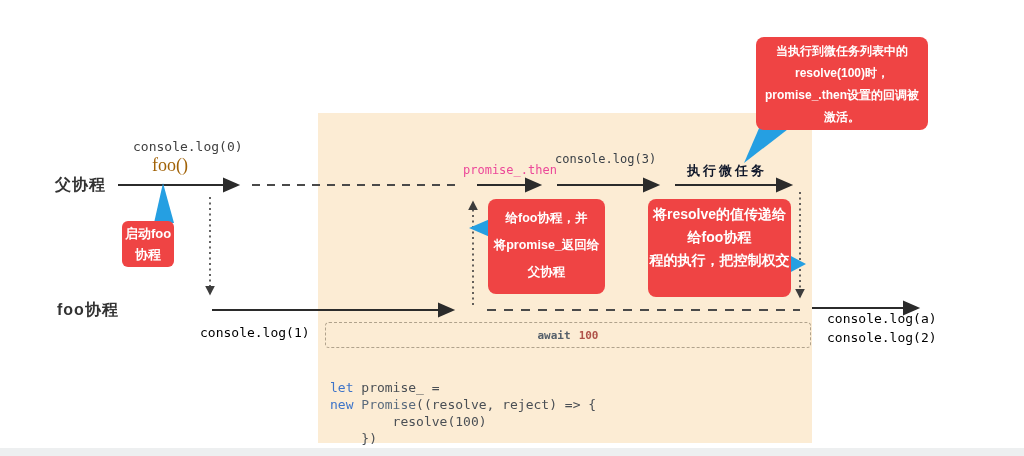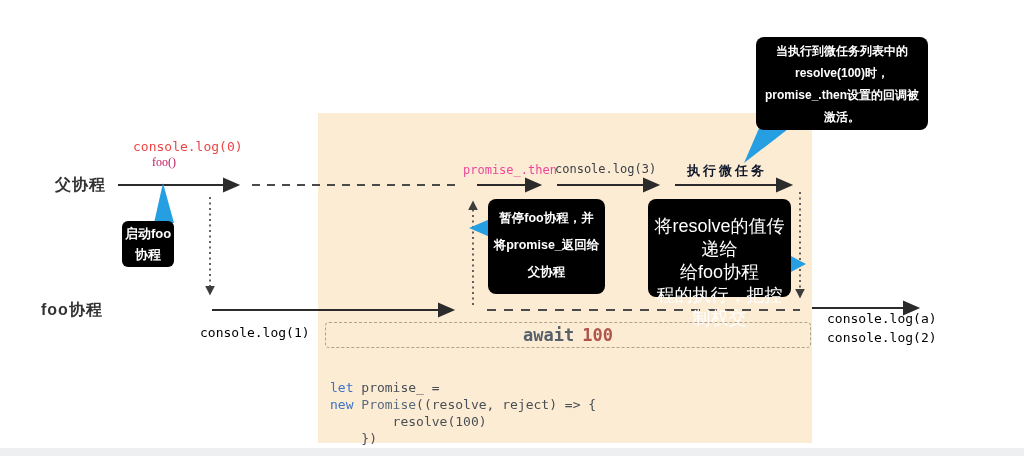--- a/index.html
+++ b/index.html
@@ -28,59 +28,59 @@
     z-index: 2;
     pointer-events: none;
   }
   .layer3 { z-index: 3; }
   .mono { font-family: "DejaVu Sans Mono", monospace; }
   .lane-label {
     font-size: 16px; color: #333333; font-weight: bold;
     letter-spacing: 1px;
   }
   .code-label { font-size: 13px; }
-  .log0   { color: #ef4444; }
+  .log0   { color: #404040; }
   .log1   { color: #000000; }
   .then-label { color: #ec4899; font-size: 12px; }
   .log3   { color: #3a4047; font-size: 12px; }
   .micro  { color: #0f172a; font-size: 13px; letter-spacing: 3px; font-weight: bold; }
   .foo-call {
     font-family: "Liberation Serif", serif;
-    font-size: 12px; color: #be185d;
+    font-size: 18px; color: #a16207;
   }
   .bubble {
-    background: #000000; color: #ffffff;
+    background: #ef4444; color: #ffffff;
     border-radius: 8px; text-align: center;
   }
   .bubble .ln { display: block; }
   #bubble-start-foo {
     left: 122px; top: 221px; width: 52px; height: 46px;
     font-size: 13px; line-height: 21px; padding-top: 2px;
     border-radius: 6px; font-weight: bold;
   }
   #bubble-microtask {
     left: 756px; top: 37px; width: 172px; height: 93px;
     font-size: 12px; line-height: 22px; padding-top: 3px;
     font-weight: bold;
   }
   #box-pause-foo {
     left: 488px; top: 199px; width: 117px; height: 95px;
     font-size: 12.5px; line-height: 27px; padding-top: 6px;
     font-weight: bold;
   }
   #box-pass-resolve {
     left: 648px; top: 199px; width: 143px; height: 98px;
-    font-size: 18px; line-height: 23px; padding-top: 16px;
-    font-weight: normal;
+    font-size: 14px; line-height: 23px; padding-top: 4px;
+    font-weight: bold;
   }
   #await-box {
     left: 325px; top: 322px; width: 486px; height: 26px;
     border: 1.5px dashed #b0a28c; border-radius: 4px;
     display: flex; align-items: center; justify-content: center;
-    font-family: "DejaVu Sans Mono", monospace; font-size: 17px;
+    font-family: "DejaVu Sans Mono", monospace; font-size: 11px;
   }
   #await-box .kw  { color: #56606b; font-weight: bold; }
   #await-box .val { color: #b0534a; font-weight: bold; margin-left: 8px; }
   #code-block {
     left: 330px; top: 379px;
     font-family: "DejaVu Sans Mono", monospace;
     font-size: 13px; line-height: 17px;
     color: #4a4f55; white-space: pre;
   }
   #code-block .kw   { color: #3d74c9; }
@@ -118,42 +118,42 @@
     <line x1="473" y1="305" x2="473" y2="202" stroke="#3c3c3c" stroke-width="1.6" stroke-dasharray="2,3.5" marker-end="url(#ah-dot)"></line>
     <line x1="800" y1="192" x2="800" y2="297" stroke="#3c3c3c" stroke-width="1.6" stroke-dasharray="2,3.5" marker-end="url(#ah-dot)"></line>
 
     <polygon points="163,183 154,223 174,223" fill="#259fe2"></polygon>
     <polygon points="744,163 760,126 792,126" fill="#259fe2"></polygon>
     <polygon points="469,228 490,219 490,237" fill="#259fe2"></polygon>
     <polygon points="806,264 789,255 789,273" fill="#259fe2"></polygon>
   </svg>
 
   <div class="abs layer3 lane-label" style="left:55px; top:175px;">父协程</div>
-  <div class="abs layer3 lane-label" style="left:41px; top:300px;">foo协程</div>
+  <div class="abs layer3 lane-label" style="left:57px; top:300px;">foo协程</div>
 
   <div class="abs layer3 mono code-label log0" style="left:133px; top:139px;">console.log(0)</div>
   <div class="abs layer3 foo-call" style="left:152px; top:155px;">foo()</div>
   <div class="abs layer3 mono then-label" style="left:463px; top:163px;">promise_.then</div>
-  <div class="abs layer3 mono log3" style="left:555px; top:162px;">console.log(3)</div>
+  <div class="abs layer3 mono log3" style="left:555px; top:152px;">console.log(3)</div>
   <div class="abs layer3 micro" style="left:687px; top:162px;">执行微任务</div>
 
   <div class="abs layer3 bubble" id="bubble-start-foo">
     <span class="ln">启动foo</span>
     <span class="ln">协程</span>
   </div>
 
   <div class="abs layer3 bubble" id="bubble-microtask">
     <span class="ln">当执行到微任务列表中的</span>
     <span class="ln">resolve(100)时，</span>
     <span class="ln">promise_.then设置的回调被</span>
     <span class="ln">激活。</span>
   </div>
 
   <div class="abs layer3 bubble" id="box-pause-foo">
-    <span class="ln">暂停foo协程，并</span>
+    <span class="ln">给foo协程，并</span>
     <span class="ln">将promise_返回给</span>
     <span class="ln">父协程</span>
   </div>
 
   <div class="abs layer3 bubble" id="box-pass-resolve">
     <span class="ln">将resolve的值传递给</span>
     <span class="ln">给foo协程</span>
     <span class="ln">程的执行，把控制权交</span>
   </div>
 

